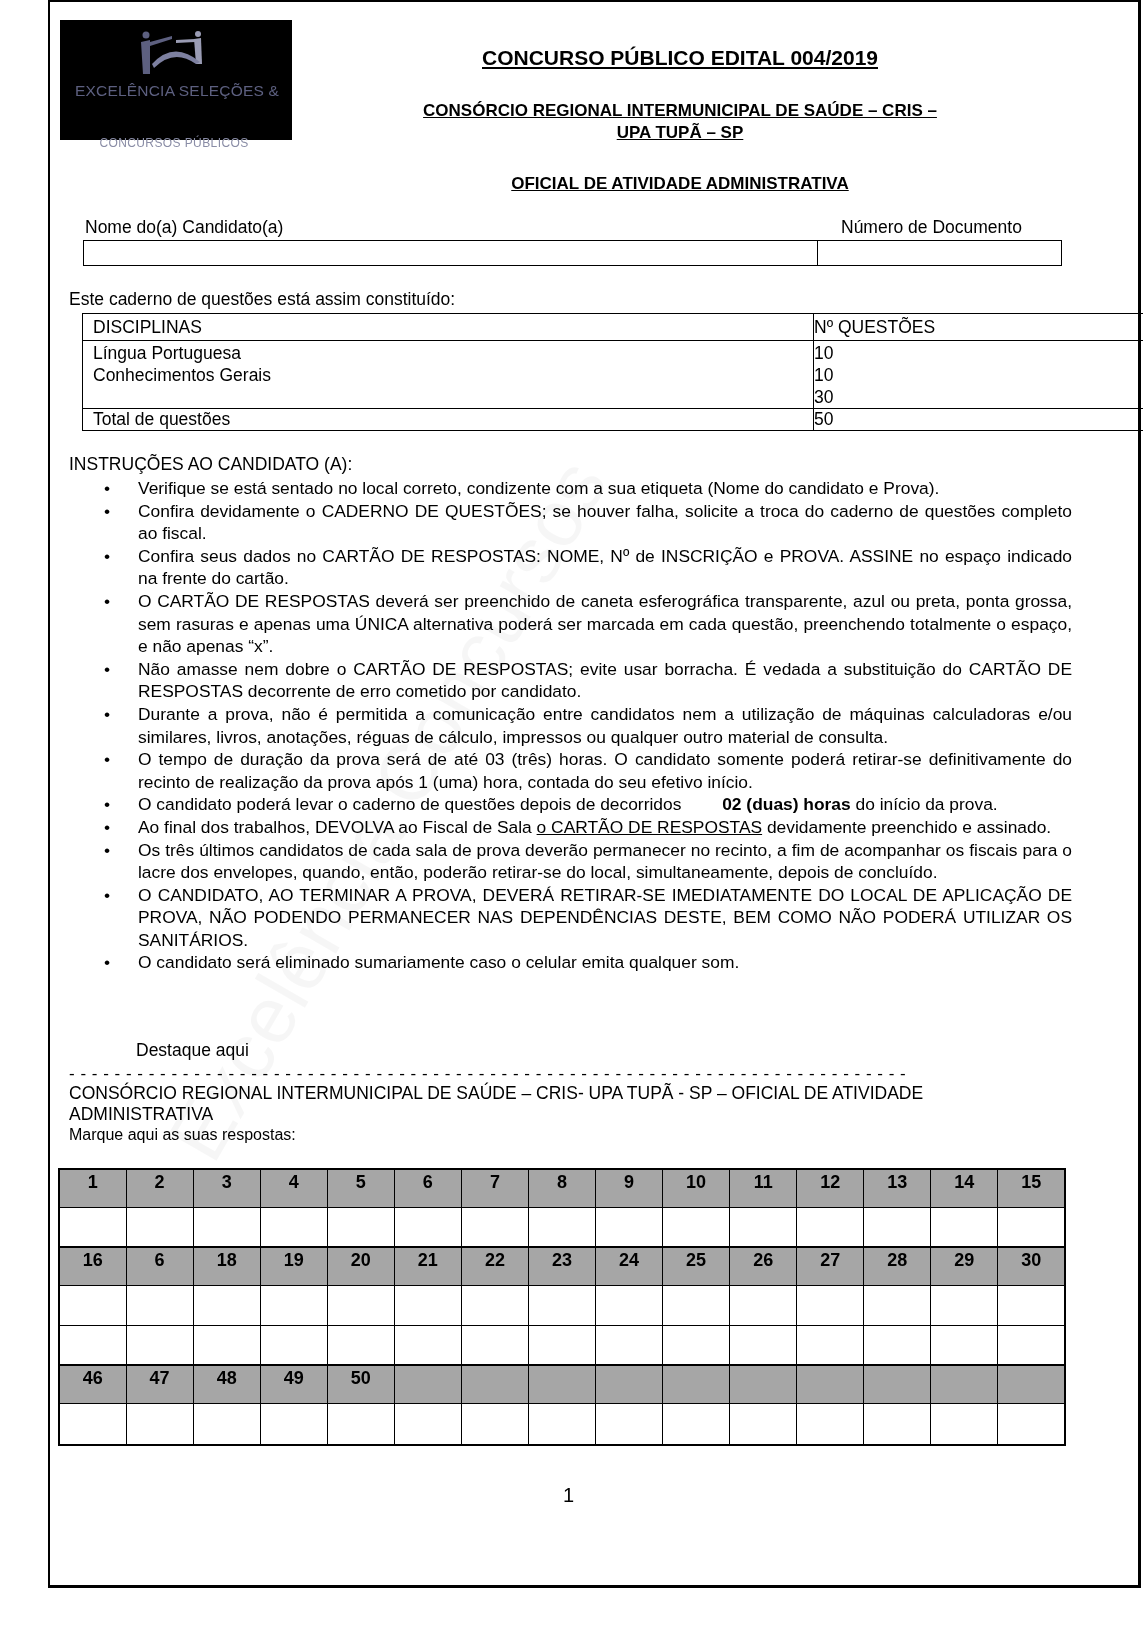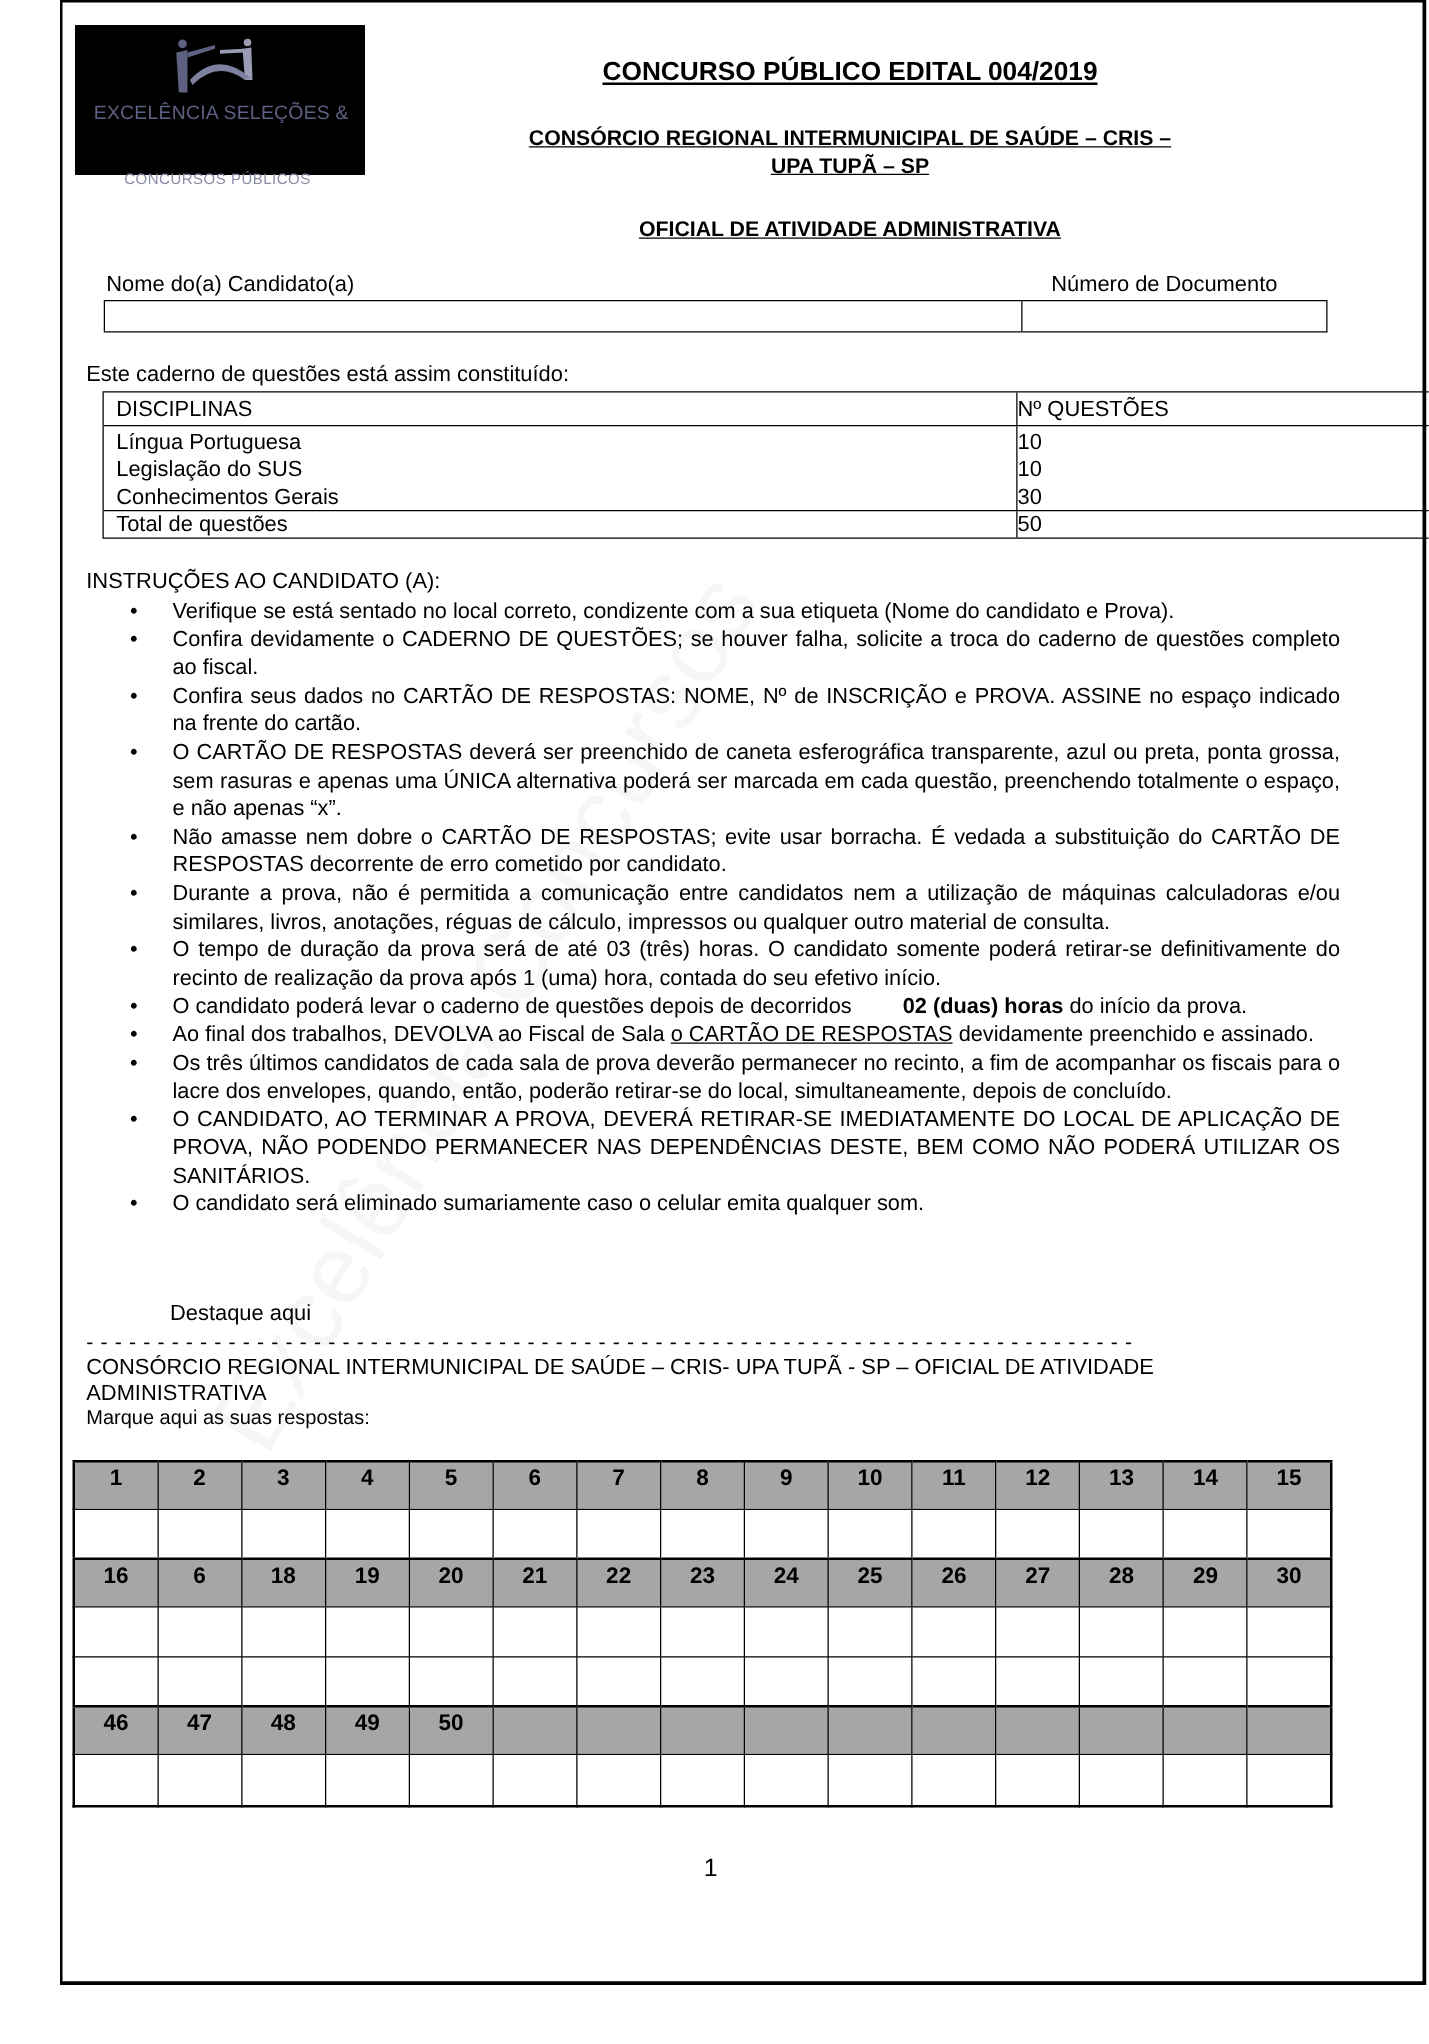--- a/index.html
+++ b/index.html
@@ -108,21 +108,20 @@
 
 <div class="lbl" style="left:69px; top:289px;">Este caderno de questões está assim constituído:</div>
 <div class="disc-table">
   <div class="row hdr">
     <div class="c1">DISCIPLINAS</div>
     <div class="c2">Nº QUESTÕES</div>
   </div>
   <div class="row body">
     <div class="c1">
       <div>Língua Portuguesa</div>
-      <div>Legislação do SUS</div>
       <div>Conhecimentos Gerais</div>
     </div>
     <div class="c2">
       <div>10</div>
       <div>10</div>
       <div>30</div>
     </div>
   </div>
   <div class="row tot">
     <div class="c1">Total de questões</div>

